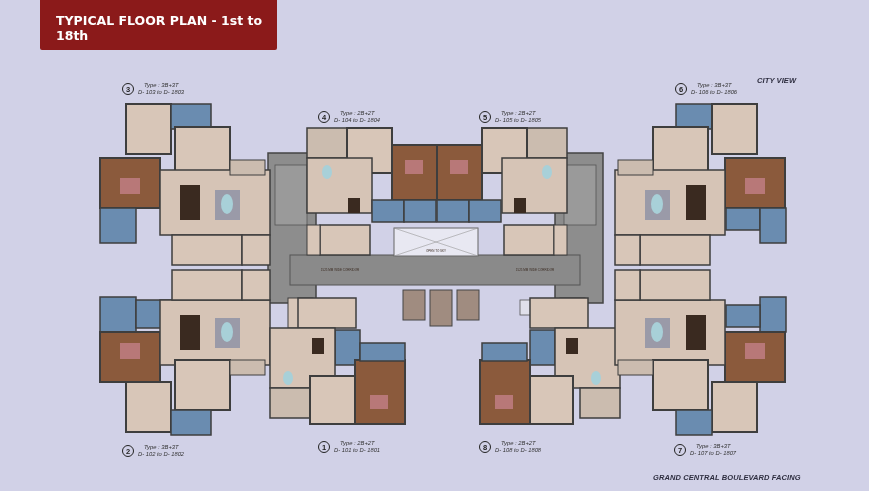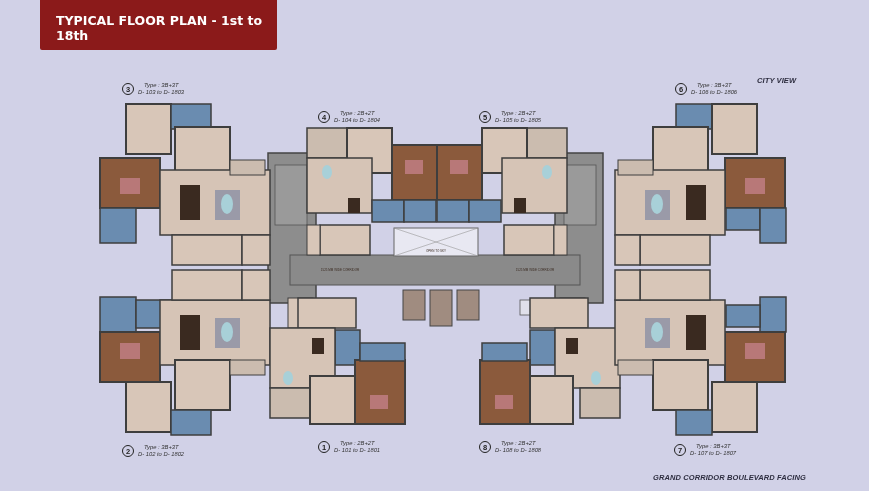--- a/index.html
+++ b/index.html
@@ -32,21 +32,21 @@
   .room-label { font-size: 3px; fill: #3a2a20; font-family: "Liberation Sans", sans-serif; }
 </style>
 </head>
 <body>
 
 <div class="title-box">
   <div>TYPICAL FLOOR PLAN - 1st to 18th</div>
 </div>
 
 <div class="orient" style="left:757px; top:55px;margin-top:21px;">CITY VIEW</div>
-<div class="orient" style="left:653px; top:473px;">GRAND CORRIDOR BOULEVARD FACING</div>
+<div class="orient" style="left:653px; top:473px;">GRAND CENTRAL BOULEVARD FACING</div>
 
 <svg class="plan" width="869" height="491">
 
   <g>
     <rect x="268" y="153" width="48" height="150" fill="#8d8d8d" stroke="#444" stroke-width="1.5"></rect>
     <rect x="555" y="153" width="48" height="150" fill="#8d8d8d" stroke="#444" stroke-width="1.5"></rect>
     <rect x="290" y="255" width="290" height="30" fill="#8a8a8a" stroke="#555" stroke-width="1"></rect>
     <rect x="394" y="228" width="84" height="28" fill="#e8e8f2" stroke="#666" stroke-width="1"></rect>
     <line x1="394" y1="228" x2="478" y2="256" stroke="#999" stroke-width="0.6"></line>
     <line x1="478" y1="228" x2="394" y2="256" stroke="#999" stroke-width="0.6"></line>

